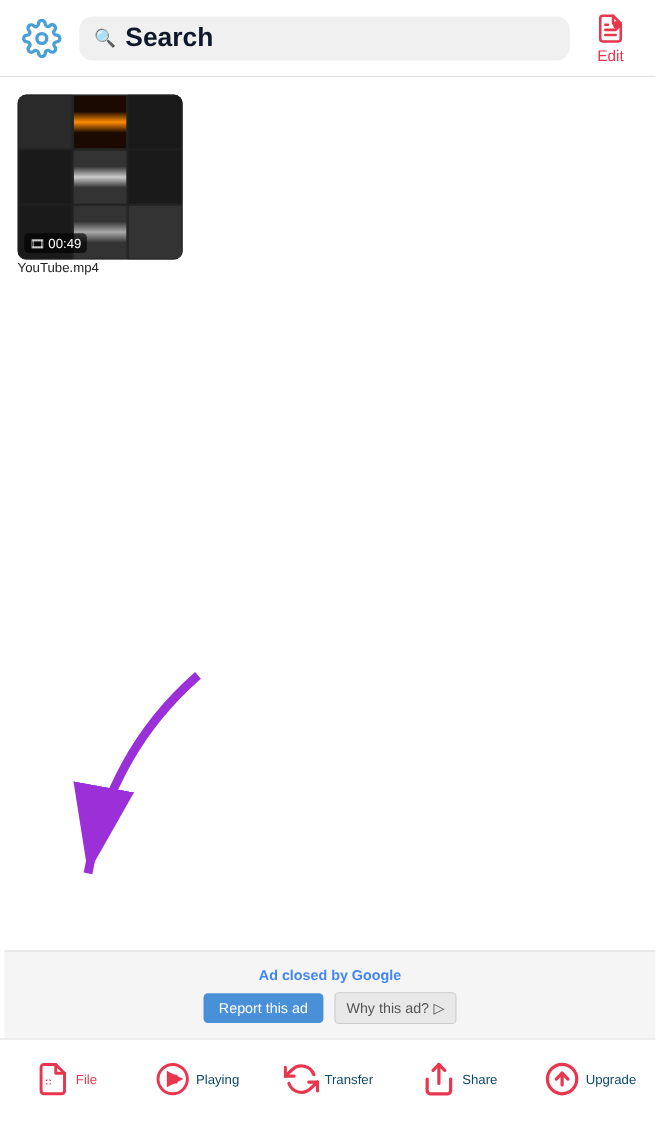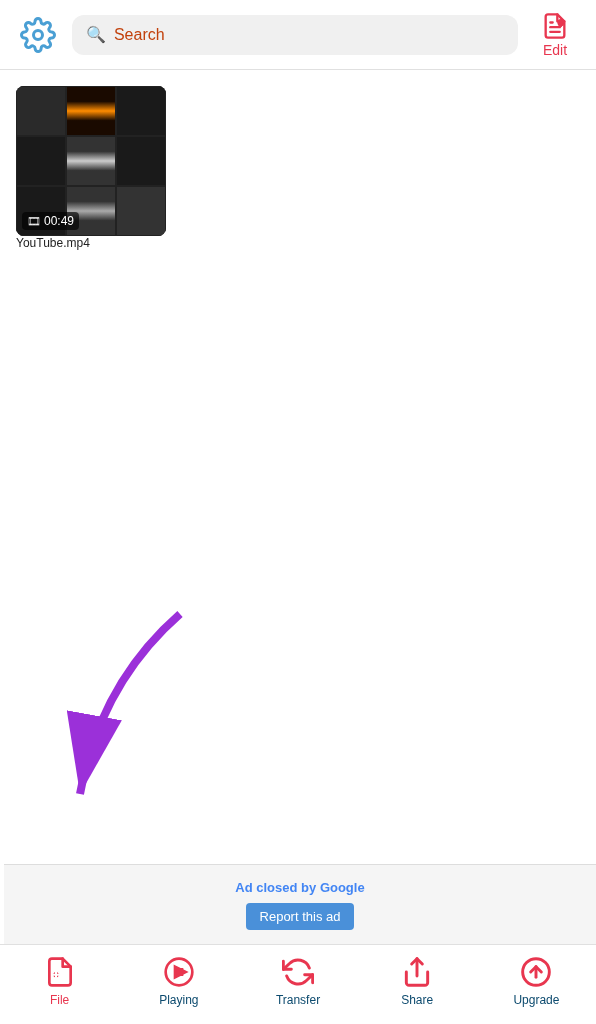--- a/index.html
+++ b/index.html
@@ -43,23 +43,23 @@
       align-items: center;
       padding: 0 14px;
       margin: 0 12px;
     }
     .search-icon {
       color: #999;
       font-size: 16px;
       margin-right: 8px;
     }
     .search-placeholder {
-      color: #c2410c;
-      font-size: 16px;
-      font-weight: 400;
+      color: #0f172a;
+      font-size: 24px;
+      font-weight: 700;
     }
     .edit-btn {
       display: flex;
       flex-direction: column;
       align-items: center;
       justify-content: center;
       color: #e8364f;
       cursor: pointer;
       width: 50px;
     }
@@ -221,21 +221,20 @@
       height: 80px;
       background: #fff;
       border-top: 1px solid #e0e0e0;
       display: flex;
       align-items: center;
       justify-content: space-around;
       padding-bottom: 8px;
     }
     .tab-item {
       display: flex;
-      flex-direction: column;
       align-items: center;
       justify-content: center;
       gap: 4px;
       cursor: pointer;
       flex: 1;
     }
     .tab-icon {
       width: 34px;
       height: 34px;
       display: flex;
@@ -313,20 +312,24 @@
   </svg>
 </div>
 
 <div class="ad-banner">
   <div class="ad-closed-text">
     <span>Ad closed by</span>
     <span style="font-weight:bold; color:#4285f4;">Google</span>
   </div>
   <div class="ad-actions">
     <button class="report-btn">Report this ad</button>
+    <button class="why-btn">
+      <span>Why this ad?</span>
+      <span>▷</span>
+    </button>
   </div>
 </div>
 
 <div class="tab-bar">
 
   <div class="tab-item tab-active">
     <div class="tab-icon">
       <svg width="32" height="32" viewBox="0 0 24 24" fill="none" stroke="#e8364f" stroke-width="2" stroke-linecap="round" stroke-linejoin="round">
         <path d="M14 2H6a2 2 0 0 0-2 2v16a2 2 0 0 0 2 2h12a2 2 0 0 0 2-2V8z"></path>
         <polyline points="14 2 14 8 20 8"></polyline>

